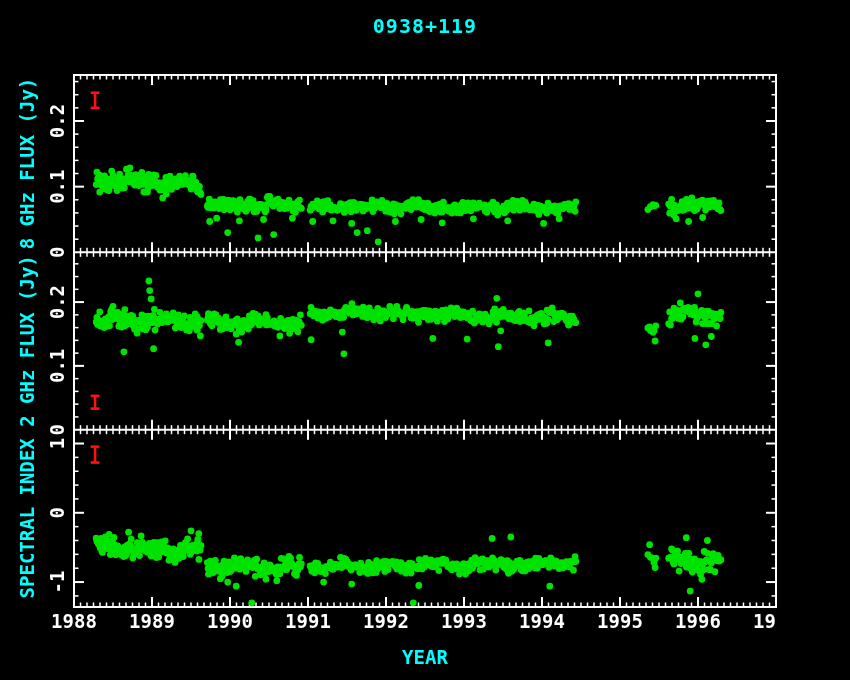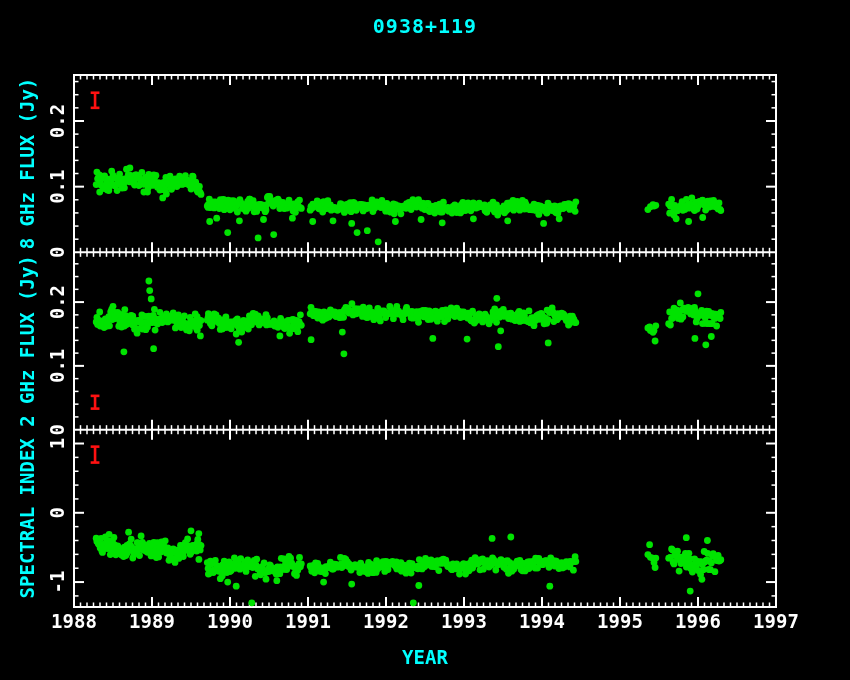--- a/index.html
+++ b/index.html
@@ -1,16 +1,16 @@
 <!DOCTYPE html>
 <html style="--bg: #000000; --cyan: #00ffff;"><head>
 <meta charset="utf-8">
 <style>
   html,body{margin:0;padding:0;background:var(--bg,#000);}
-  .fig{position:relative;width:850px;height:680px;background:var(--bg,#000);overflow:hidden;text-align:right;}
+  .fig{position:relative;width:777px;height:680px;background:var(--bg,#000);overflow:hidden;text-align:right;}
   svg text{font-family:"DejaVu Sans Mono","Liberation Mono",monospace;font-weight:bold;}
   .cyan{fill:var(--cyan,#00ffff);font-size:19px;text-anchor:middle;}
   .title-text{font-size:20px;letter-spacing:1px;}
 </style>
 </head>
 <body>
 
 <div class="fig">
   <svg width="850" height="680" viewBox="0 0 850 680">
     <text class="cyan title-text" x="425" y="26" dominant-baseline="central">0938+119</text>

